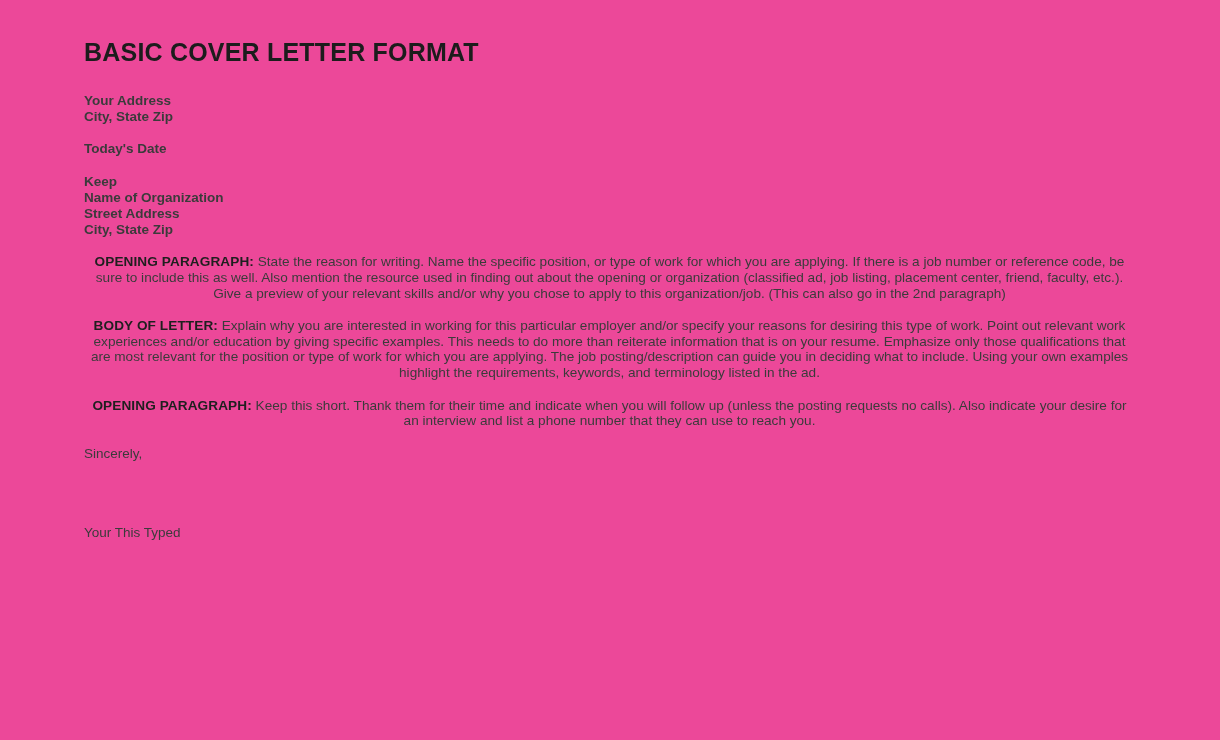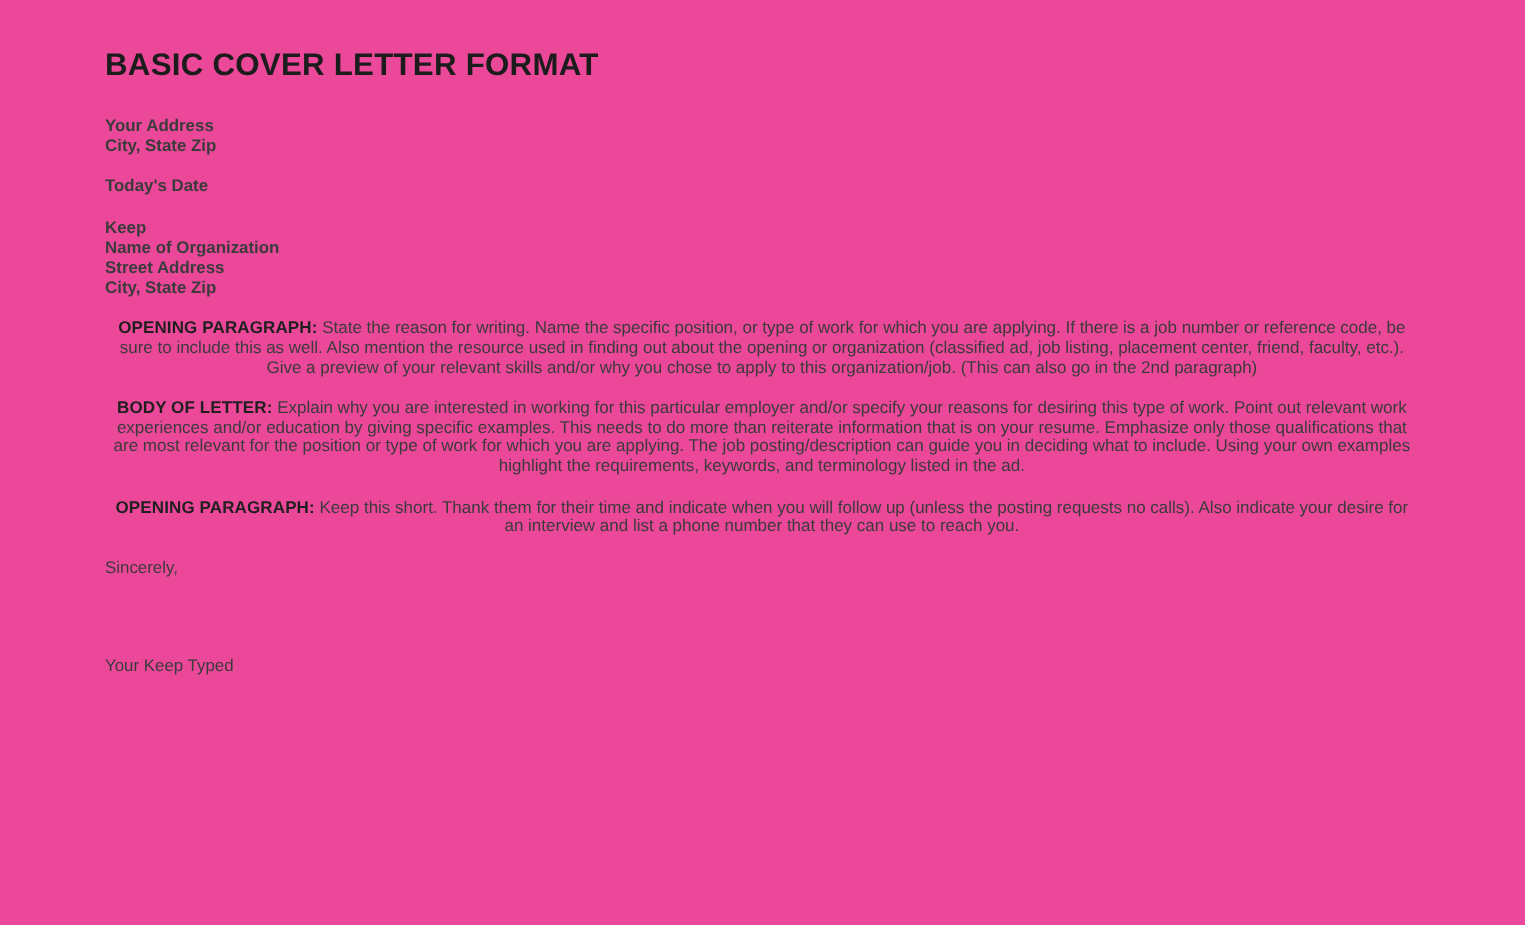--- a/index.html
+++ b/index.html
@@ -112,15 +112,15 @@
   </p>
 
   <p class="para">
     <b>OPENING PARAGRAPH:</b><span> Keep this short. Thank them for their time and indicate when you will follow up (unless the posting requests no calls). Also indicate your desire for an interview and list a phone number that they can use to reach you.</span>
   </p>
 
   <p class="closing">Sincerely,</p>
 
   <div class="sig-gap"></div>
 
-  <p class="signature">Your Keep Typed</p>
+  <p class="signature">Your This Typed</p>
 
 </div>
 
 </body></html>

